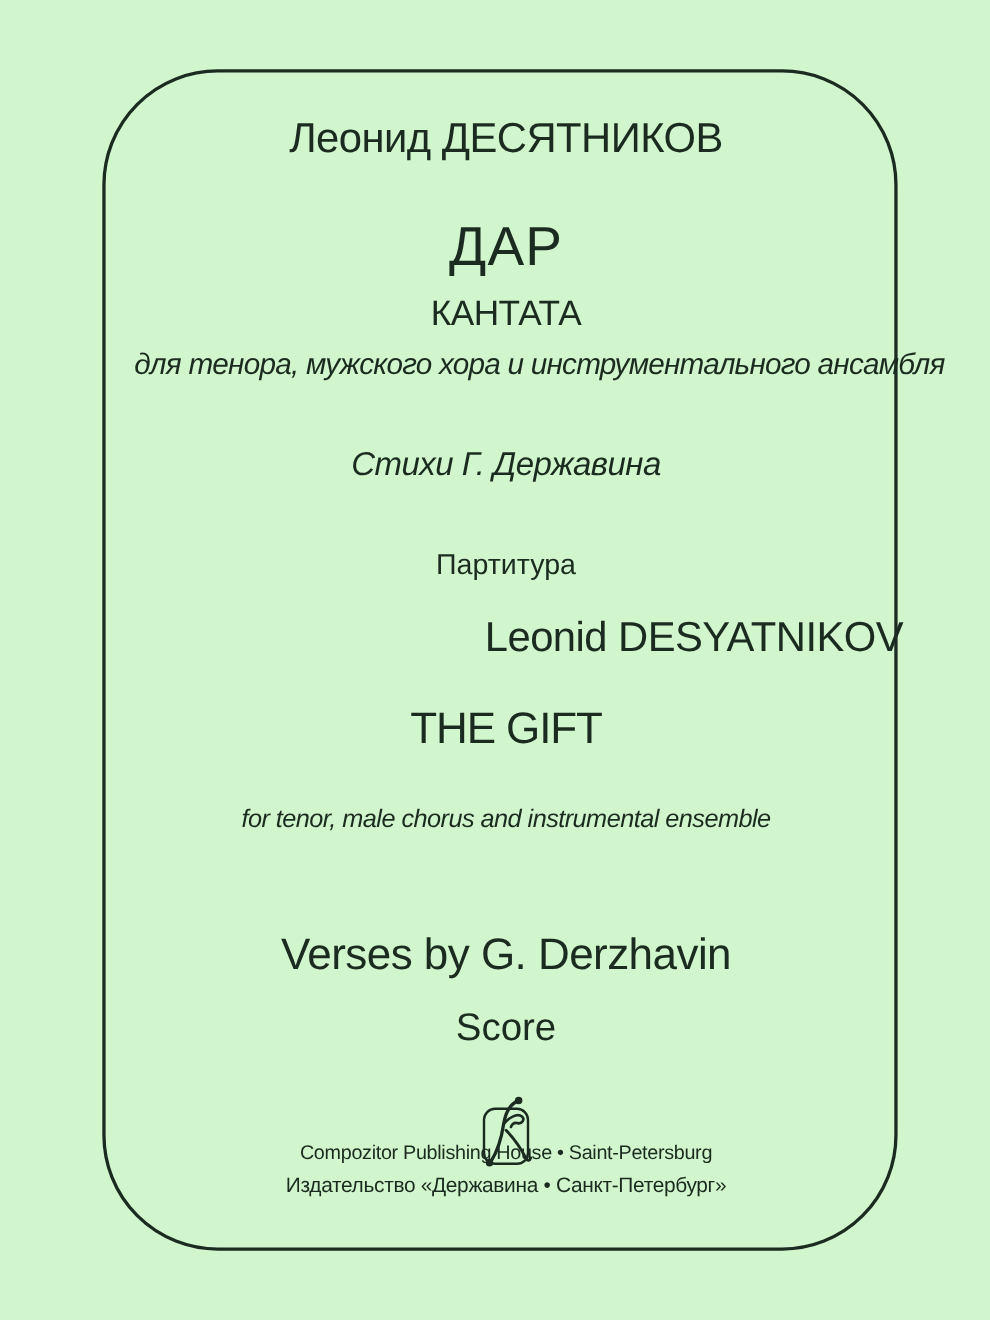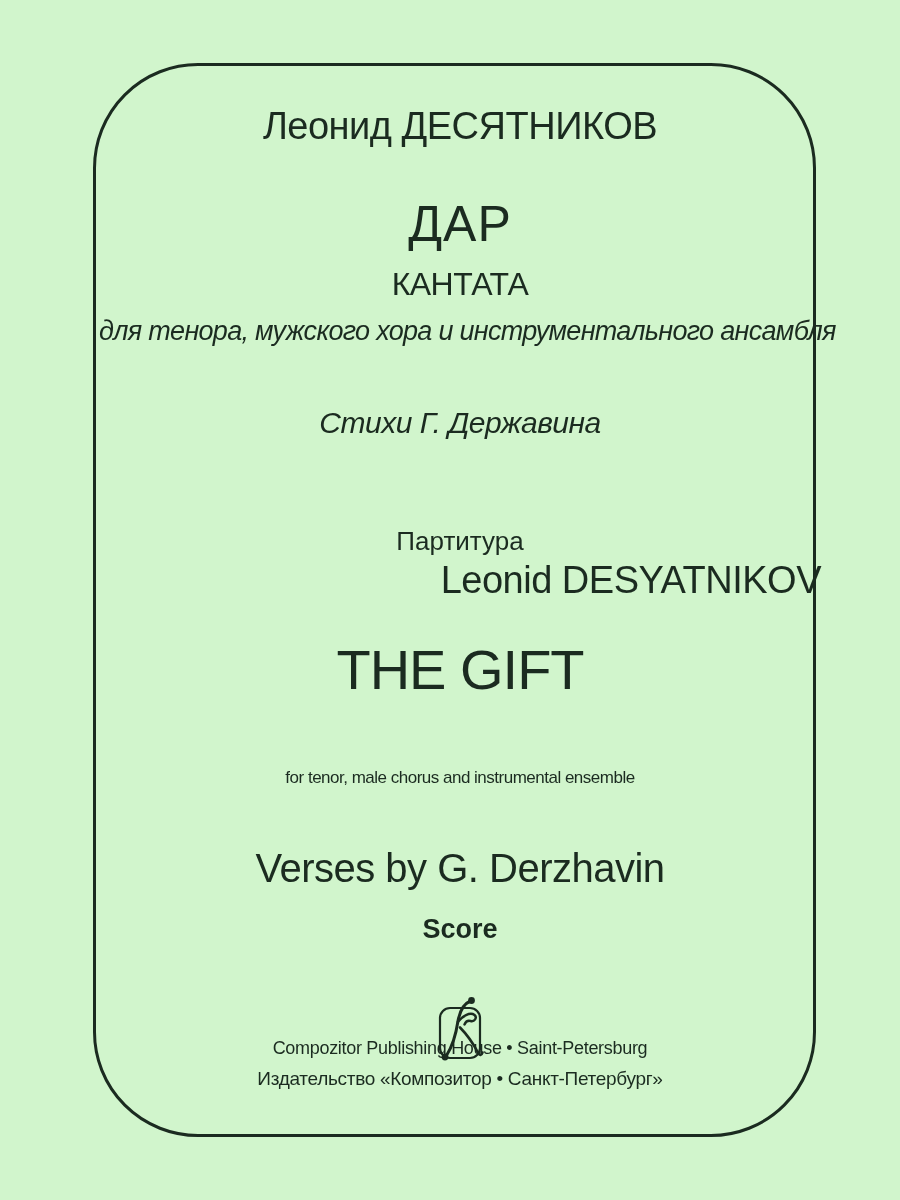--- a/index.html
+++ b/index.html
@@ -29,29 +29,29 @@
     position: absolute;
     left: 99px;
     width: 722px;
     text-align: center;
     line-height: 1;
     white-space: nowrap;
   }
   .author-ru   { top: 107px; font-size: 38px; letter-spacing: -0.5px; }
   .title-ru    { top: 199px; font-size: 50px; letter-spacing: 1px; }
   .genre-ru    { top: 268px; font-size: 32px; letter-spacing: -0.5px; }
-  .scoring-ru  { top: 318px; font-size: 27px; font-style: italic; letter-spacing: -0.7px; }
+  .scoring-ru  { top: 318px; font-size: 27px; font-style: italic; letter-spacing: -0.7px; margin-left: 23px; }
   .verses-ru   { top: 408px; font-size: 30px; letter-spacing: -0.5px; font-style: italic; }
-  .score-ru    { top: 528px; font-size: 26px; }
+  .score-ru    { top: 500px; font-size: 26px; }
   .author-en   { top: 561px; font-size: 38px; letter-spacing: -0.5px; text-align: right; }
-  .title-en    { top: 642px; font-size: 56px; letter-spacing: -1px; }
+  .title-en    { top: 642px; font-size: 40px; letter-spacing: -1px; }
   .genre-en    { top: 725px; font-size: 32px; letter-spacing: -0.5px; }
-  .scoring-en  { top: 769px; font-size: 17px; letter-spacing: -0.5px; }
+  .scoring-en  { top: 733px; font-size: 23px; font-style: italic; letter-spacing: -0.5px; }
   .verses-en   { top: 848px; font-size: 40px; letter-spacing: -0.5px; }
-  .score-en    { top: 916px; font-size: 27px; font-weight: bold; }
+  .score-en    { top: 916px; font-size: 35px; }
   .publisher-ru { top: 1069px; font-size: 19px; letter-spacing: -0.3px; }
   .publisher-en { top: 1039px; font-size: 18px; letter-spacing: -0.3px; }
   .logo-wrap {
     position: absolute;
     left: 430px;
     top: 990px;
     width: 60px;
     height: 80px;
   }
   .logo-wrap svg { display: block; width: 60px; height: 80px; }
@@ -84,16 +84,16 @@
         <path d="M27.8,32 C32,26.5 40,21.5 44.5,25 C47.5,27.5 44.5,32 40.5,31 C37.5,30.2 35.5,32 34.5,34.5" stroke-width="2.4"></path>
         <path d="M30,37.5 C35.5,43 43,53 48.5,63.5 C49.6,65.5 51.5,65.5 52.5,62.5" stroke-width="2.6"></path>
       </g>
       <g fill="#1b2b20" stroke="none">
         <circle cx="41.5" cy="10.5" r="3.4"></circle>
         <circle cx="15" cy="67" r="3.4"></circle>
       </g>
     </svg>
   </div>
 
-  <div class="line publisher-ru">Издательство «Композитор • Санкт-Петербург»</div>
+  <div class="line publisher-ru">Издательство «Державина • Санкт-Петербург»</div>
   <div class="line publisher-en">Compozitor Publishing House • Saint-Petersburg</div>
 
 </div>
 
 </body></html>

